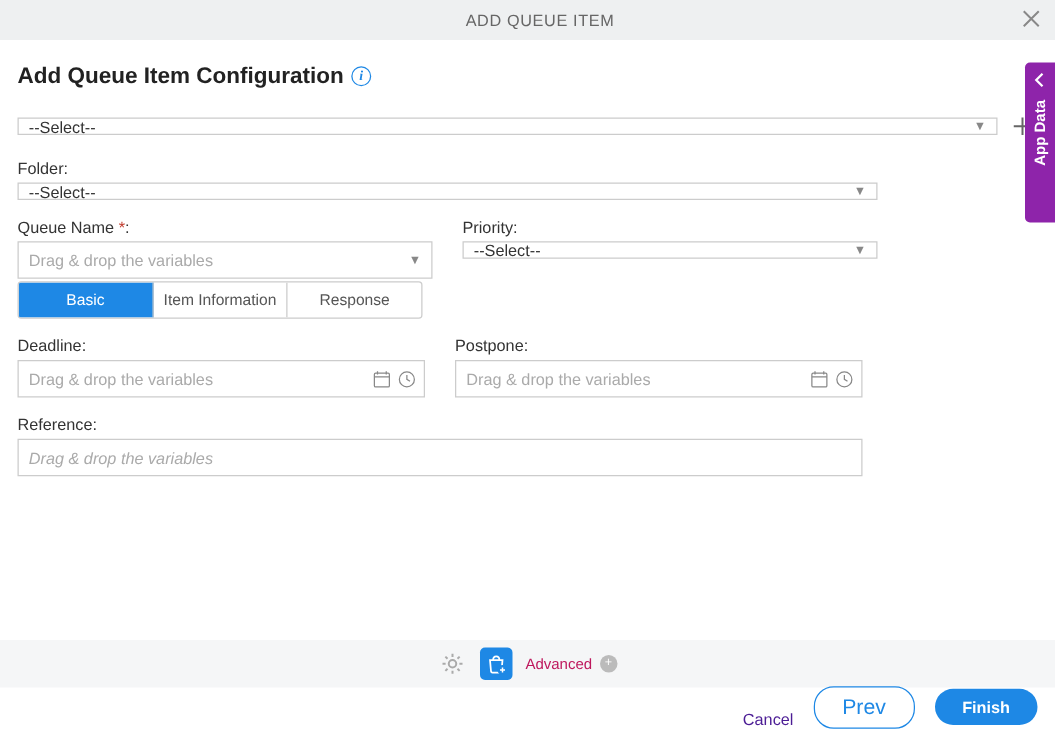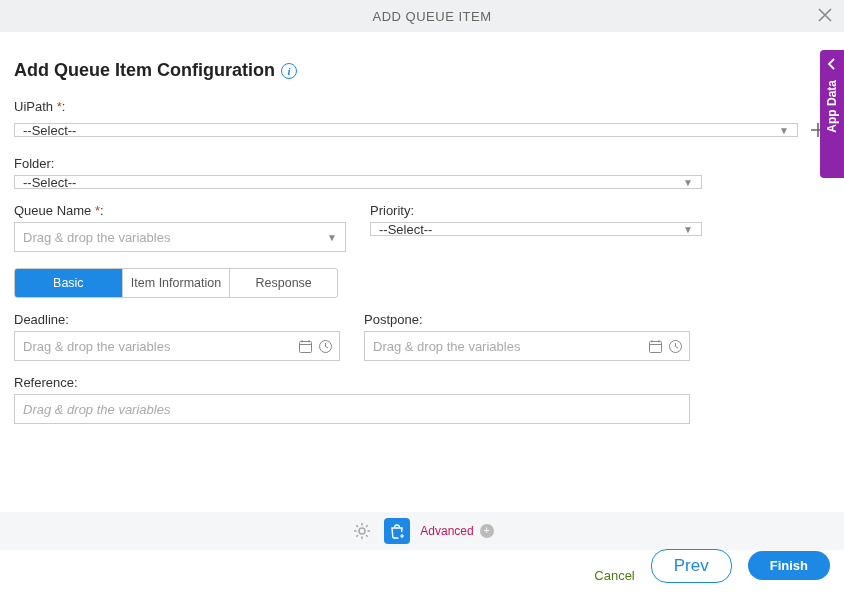--- a/index.html
+++ b/index.html
@@ -1,56 +1,56 @@
 <!DOCTYPE html>
 <html><head>
 <meta charset="utf-8">
 <style>
   * { box-sizing: border-box; margin: 0; padding: 0; }
   html, body { width: 844px; height: 593px; font-family: Arial, sans-serif; font-size: 13px; color: #333; background: #fff; overflow: hidden; position: relative; }
   .header { height: 32px; background: #eef0f1; display: flex; align-items: center; justify-content: center; position: relative; }
   .header-title { font-size: 13px; color: #666; letter-spacing: 0.5px; margin-left: 20px; }
   .close-btn { position: absolute; right: 8px; top: 4px; width: 22px; height: 22px; display: flex; align-items: center; justify-content: center; cursor: pointer; color: #888; font-size: 18px; }
-  .content { padding: 28px 14px 0 14px; }
+  .content { padding: 18px 14px 0 14px; }
   .title-row { display: flex; align-items: center; margin-bottom: 18px; }
   .page-title { font-size: 18px; font-weight: bold; color: #222; }
   .info-icon { width: 16px; height: 16px; border: 1.5px solid #1e88e5; border-radius: 50%; color: #1e88e5; display: inline-flex; align-items: center; justify-content: center; font-size: 11px; font-weight: bold; margin-left: 6px; font-style: italic; font-family: serif; }
   .label { display: block; margin-bottom: 4px; color: #333; }
   .label .req { color: #c0392b; }
   .select-row { display: flex; align-items: center; gap: 8px; }
   .select-box { flex: 1; height: 14px; border: 1px solid #ccc; padding: 0 8px; display: flex; align-items: center; justify-content: space-between; background: #fff; cursor: pointer; }
   .select-box .sel-val { color: #333; }
   .select-caret { color: #888; font-size: 10px; }
   .plus-btn { width: 24px; height: 24px; display: flex; align-items: center; justify-content: center; color: #666; font-size: 20px; cursor: pointer; }
   .row1 { margin-bottom: 14px; }
   .two-col { display: flex; gap: 24px; justify-content: center; }
   .col { flex: 1; }
   .combo-box { height: 30px; border: 1px solid #ccc; padding: 0 8px; display: flex; align-items: center; justify-content: space-between; background: #fff; cursor: text; }
   .combo-box .placeholder { color: #aaa; }
-  .tabs { display: flex; border: 1px solid #ccc; border-radius: 3px; overflow: hidden; width: 324px; margin-top: 16px; margin-bottom: 14px; }
+  .tabs { display: flex; border: 1px solid #ccc; border-radius: 3px; overflow: hidden; width: 324px; margin-top: 2px; margin-bottom: 14px; }
   .tab { flex: 1; text-align: center; padding: 7px 0; cursor: pointer; border-right: 1px solid #ccc; color: #555; font-size: 12.5px; }
   .tab:last-child { border-right: none; }
   .tab.active { background: #1e88e5; color: #fff; font-weight: 500; }
   .dateinput { height: 30px; border: 1px solid #ccc; padding: 0 6px 0 8px; display: flex; align-items: center; background: #fff; }
   .dateinput .placeholder { flex: 1; color: #aaa; }
   .icon-cal, .icon-clock { width: 16px; height: 16px; margin-left: 4px; display: inline-flex; align-items: center; justify-content: center; color: #888; }
   .textinput { height: 30px; border: 1px solid #ccc; padding: 0 8px; display: flex; align-items: center; background: #fff; }
   .textinput .placeholder { color: #aaa; font-style: italic; }
   .panel-tab { position: absolute; right: 0; top: 50px; width: 24px; height: 128px; background: #8e24aa; border-top-left-radius: 4px; border-bottom-left-radius: 4px; color: #fff; display: flex; flex-direction: column; align-items: center; cursor: pointer; }
   .panel-tab .panel-chevron { margin-top: 8px; font-size: 13px; }
   .panel-tab .panel-label { writing-mode: vertical-rl; transform: rotate(180deg); font-size: 12px; font-weight: bold; margin-top: 10px; }
   .footer-bar { position: absolute; left: 0; right: 0; bottom: 43px; height: 38px; background: #f5f6f7; display: flex; align-items: center; justify-content: center; gap: 10px; }
   .gear-icon, .bag-icon { width: 24px; height: 24px; display: inline-flex; align-items: center; justify-content: center; }
   .gear-icon { color: #aaa; cursor: pointer; }
   .bag-btn { width: 26px; height: 26px; background: #1e88e5; border-radius: 4px; display: inline-flex; align-items: center; justify-content: center; cursor: pointer; position: relative; }
   .adv-row { display: flex; align-items: center; gap: 6px; cursor: pointer; }
   .adv-label { color: #be185d; font-size: 12px; }
   .adv-plus { width: 14px; height: 14px; border-radius: 50%; background: #bbb; color: #fff; display: inline-flex; align-items: center; justify-content: center; font-size: 10px; line-height: 1; }
   .button-row { position: absolute; right: 14px; bottom: 10px; display: flex; align-items: center; gap: 16px; }
-  .btn-cancel { color: #4d7c0f; cursor: pointer; font-size: 13px; margin-top: 20px; }
+  .btn-cancel { color: #4c1d95; cursor: pointer; font-size: 13px; margin-top: 20px; }
   .btn-prev { border: 1.5px solid #1e88e5; color: #1e88e5; background: #fff; padding: 6px 22px; border-radius: 16px; cursor: pointer; font-weight: 500; font-size: 17px; }
   .btn-finish { background: #1e88e5; color: #fff; border: none; padding: 7px 22px; border-radius: 16px; cursor: pointer; font-weight: bold; font-size: 13px; }
   svg { display: block; }
 </style>
 </head>
 <body>
 
 <div class="header">
   <span class="header-title">ADD QUEUE ITEM</span>
   <span class="close-btn">
@@ -60,23 +60,20 @@
   </span>
 </div>
 
 <div class="content">
   <div class="title-row">
     <span class="page-title">Add Queue Item Configuration</span>
     <span class="info-icon">i</span>
   </div>
 
   <div class="row1">
-    <label class="label">
-      <span>UiPath </span><span class="req">*</span><span>:</span>
-    </label>
     <div class="select-row">
       <div class="select-box">
         <span class="sel-val">--Select--</span>
         <span class="select-caret">▼</span>
       </div>
       <span class="plus-btn">
         <svg width="18" height="18" viewBox="0 0 18 18">
             <path d="M9 2 V16 M2 9 H16" stroke="#666" stroke-width="1.6"></path>
           </svg>
       </span>

